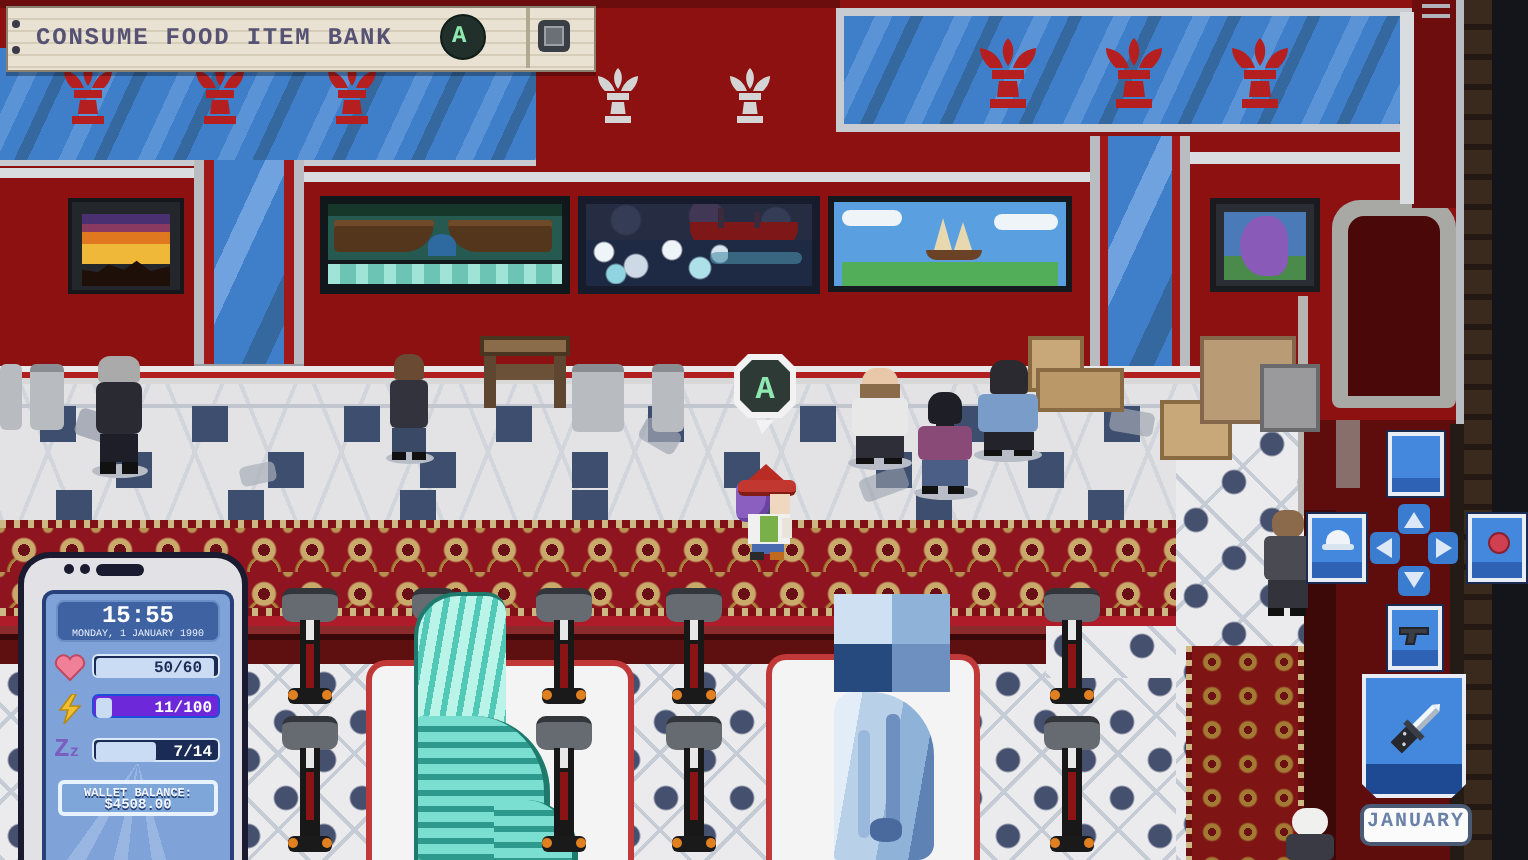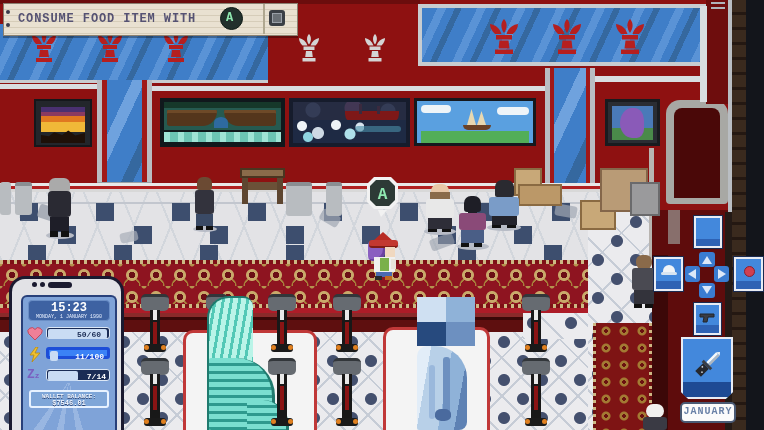--- a/index.html
+++ b/index.html
@@ -363,73 +363,73 @@
   <div class="abs" style="left:24px;top:28px;width:5px;height:10px;background:#e8e4da;"></div>
   <div class="abs" style="left:9px;top:41px;width:16px;height:5px;background:#4a6ab0;"></div>
   <div class="abs" style="left:8px;top:45px;width:7px;height:4px;background:#2a2a2a;"></div>
   <div class="abs" style="left:18px;top:45px;width:7px;height:4px;background:#c06a20;"></div>
 </div>
 
 <div class="abs" style="left:3px;top:3px;width:293px;height:31px;background:#e9e1d1;border:1px solid #8a8070;box-shadow:0 2px 0 rgba(0,0,0,.3);">
   <div class="abs" style="left:0;top:0;width:100%;height:100%;background:repeating-linear-gradient(#0000 0 5px,#c9bfa9 5px 6px);opacity:.6;"></div>
   <div class="abs" style="left:2px;top:6px;width:4px;height:4px;background:#3a3a4a;border-radius:50%;"></div>
   <div class="abs" style="left:2px;top:19px;width:4px;height:4px;background:#3a3a4a;border-radius:50%;"></div>
-  <div class="abs" style="left:14px;top:8px;font-family:'Liberation Mono',monospace;font-size:12px;font-weight:bold;color:#555273;letter-spacing:0.9px;white-space:nowrap;">CONSUME FOOD ITEM WITH</div>
+  <div class="abs" style="left:14px;top:8px;font-family:'Liberation Mono',monospace;font-size:12px;font-weight:bold;color:#555273;letter-spacing:0.9px;white-space:nowrap;">CONSUME FOOD ITEM BANK</div>
   <div class="abs" style="left:216px;top:3px;width:21px;height:21px;background:#22302c;border-radius:50%;border:1px solid #101c18;">
     <div class="abs" style="left:5px;top:3px;font-family:'Liberation Mono',monospace;font-size:12px;font-weight:bold;color:#8fe8b0;">A</div>
   </div>
   <div class="abs" style="left:259px;top:0;width:2px;height:30px;background:#b0a890;"></div>
   <div class="abs" style="left:265px;top:6px;width:16px;height:16px;background:#3a3f45;border-radius:3px;">
     <div class="abs" style="left:3px;top:3px;width:10px;height:10px;background:#6a7076;border:1px solid #9aa0a8;box-sizing:border-box;"></div>
   </div>
 </div>
 
 <div class="abs" style="left:9px;top:276px;width:115px;height:154px;background:#e2e2e6;border:3px solid #1a1a30;border-bottom:none;border-radius:16px 16px 0 0;box-sizing:border-box;">
   <div class="abs" style="left:20px;top:3px;width:5px;height:5px;background:#1a1a30;border-radius:50%;"></div>
   <div class="abs" style="left:28px;top:3px;width:5px;height:5px;background:#1a1a30;border-radius:50%;"></div>
   <div class="abs" style="left:36px;top:3px;width:24px;height:6px;background:#1a1a30;border-radius:3px;"></div>
 
   <div class="abs" style="left:9px;top:16px;width:92px;height:135px;background:#7fa3d8;border:2px solid #28407a;border-bottom:none;border-radius:6px 6px 0 0;">
 
     <div class="abs" style="left:5px;top:3px;width:82px;height:21px;background:#3e62a2;border-radius:4px;border:1px solid #6a8ec6;box-sizing:border-box;">
-      <div style="text-align:center;font-size:12px;font-weight:bold;color:#fff;line-height:12px;margin-top:1px;">15:23</div>
+      <div style="text-align:center;font-size:12px;font-weight:bold;color:#fff;line-height:12px;margin-top:1px;">15:55</div>
       <div style="text-align:center;font-size:5px;color:#e8f0ff;line-height:6px;">MONDAY, 1 JANUARY 1990</div>
     </div>
 
     <div class="abs" style="left:4px;top:30px;width:16px;height:14px;">
       <svg width="16" height="14" viewBox="0 0 16 14">
             <path d="M8 13 L1.5 6.5 A3.8 3.8 0 0 1 8 2.5 A3.8 3.8 0 0 1 14.5 6.5 Z" fill="#f08098" stroke="#c04860" stroke-width="1"></path>
           </svg>
     </div>
     <div class="abs" style="left:23px;top:30px;width:64px;height:12px;background:#1a2c55;border:1px solid #dce8f6;border-radius:3px;box-sizing:border-box;">
       <div class="abs" style="left:1px;top:1px;width:59px;height:10px;background:#c9dcf4;border-radius:2px;"></div>
       <div class="abs" style="right:8px;top:2px;font-size:8px;font-weight:bold;color:#1a2c55;white-space:nowrap;">50/60</div>
     </div>
 
     <div class="abs" style="left:5px;top:50px;width:14px;height:15px;">
       <svg width="14" height="15" viewBox="0 0 14 15">
             <polygon points="8,0 2,8 6,8 4,15 12,6 7,6 10,0" fill="#f0c030" stroke="#b88a10" stroke-width="0.8"></polygon>
           </svg>
     </div>
-    <div class="abs" style="left:23px;top:50px;width:64px;height:12px;background:#3b82f6;border:3px solid #1d4ed8;border-radius:3px;box-sizing:border-box;text-align:center;">
+    <div class="abs" style="left:23px;top:50px;width:64px;height:12px;background:#6d28d9;border:1px solid #1d4ed8;border-radius:3px;box-sizing:border-box;text-align:center;">
       <div class="abs" style="left:1px;top:1px;width:8px;height:10px;background:#c9dcf4;border-radius:2px;"></div>
       <div class="abs" style="right:3px;top:2px;font-size:8px;font-weight:bold;color:#fff;white-space:nowrap;">11/100</div>
     </div>
 
     <div class="abs" style="left:4px;top:70px;width:16px;height:15px;font-size:13px;font-weight:bold;color:#7a5fc0;">Z<span style="font-size:8px;">z</span></div>
     <div class="abs" style="left:23px;top:72px;width:64px;height:12px;background:#1a2c55;border:1px solid #dce8f6;border-radius:3px;box-sizing:border-box;">
       <div class="abs" style="left:1px;top:1px;width:30px;height:10px;background:#c9dcf4;border-radius:2px;"></div>
       <div class="abs" style="right:3px;top:2px;font-size:8px;font-weight:bold;color:#fff;white-space:nowrap;">7/14</div>
     </div>
 
     <div class="abs" style="left:0;top:84px;width:92px;height:51px;background:conic-gradient(from 150deg at 50% 0%,rgba(255,255,255,0) 0 14deg,rgba(230,240,255,.25) 14deg 22deg,rgba(255,255,255,0) 22deg 36deg,rgba(230,240,255,.25) 36deg 44deg,rgba(255,255,255,0) 44deg 58deg,rgba(230,240,255,.25) 58deg 66deg,rgba(255,255,255,0) 66deg);"></div>
 
     <div class="abs" style="left:6px;top:93px;width:80px;height:18px;background:#7fa6d8;border:2px solid #e8f2ff;border-radius:3px;box-sizing:border-box;">
       <div style="text-align:center;font-size:6px;font-weight:bold;color:#f2f7ff;line-height:7px;margin-top:1px;text-shadow:0 1px 0 #2a4070;">WALLET BALANCE:</div>
-      <div style="text-align:center;font-size:7px;font-weight:bold;color:#f2f7ff;line-height:7px;text-shadow:0 1px 0 #2a4070;">$7546.01</div>
+      <div style="text-align:center;font-size:7px;font-weight:bold;color:#f2f7ff;line-height:7px;text-shadow:0 1px 0 #2a4070;">$4508.00</div>
     </div>
 
   </div>
 </div>
 
 <div class="abs" style="left:694px;top:216px;width:28px;height:32px;background:#4388dc;border:2px solid #e8ecf4;outline:1px solid #1a2a50;box-sizing:border-box;">
   <div class="abs" style="left:0;bottom:0;width:100%;height:7px;background:#2e62b4;"></div>
 </div>
 
 <div class="abs" style="left:699px;top:252px;width:16px;height:15px;background:#3a7cd0;border-radius:3px;">

